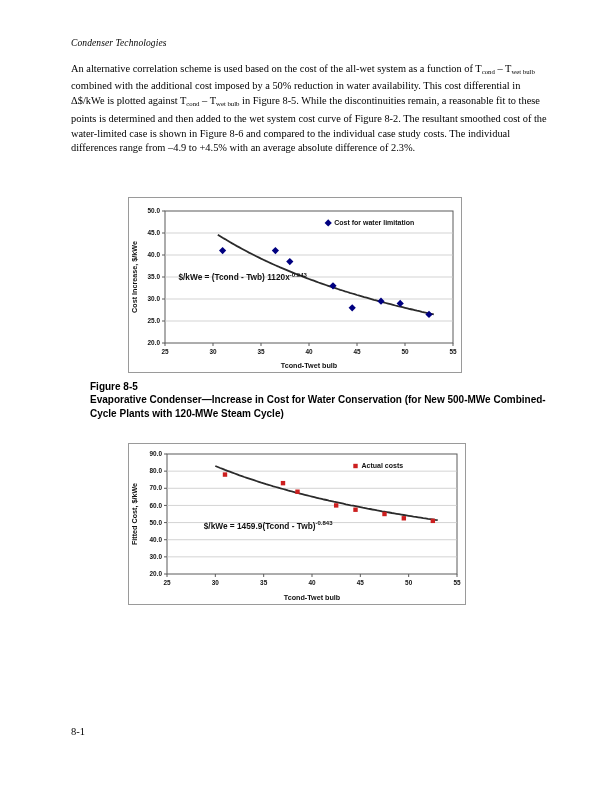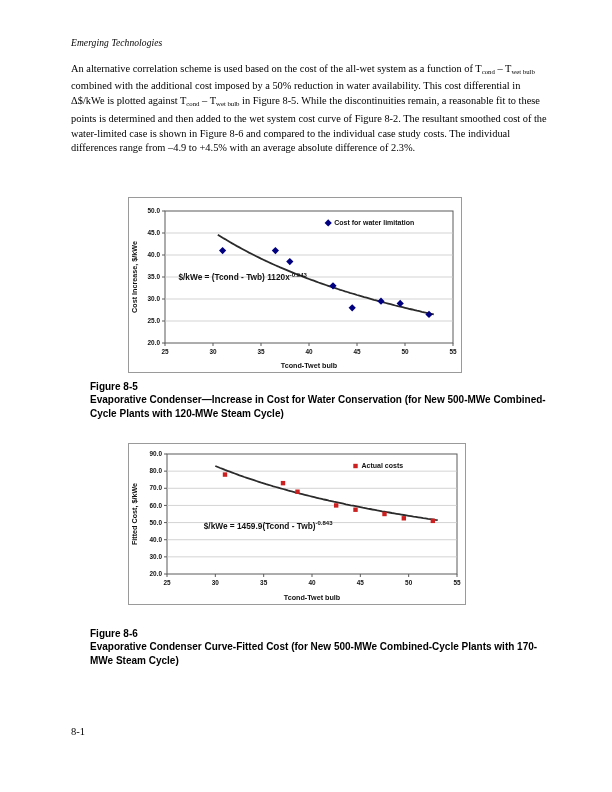--- a/index.html
+++ b/index.html
@@ -15,21 +15,21 @@
   .tick{font:700 6.4px "Liberation Sans",sans-serif;fill:#111}
   .axis-title{font:700 7.2px "Liberation Sans",sans-serif;fill:#111}
   .legend-label{font:700 7px "Liberation Sans",sans-serif;fill:#111}
   .annot{font:700 8.3px "Liberation Sans",sans-serif;fill:#111}
 </style>
 </head>
 <body>
 
 <div class="page">
 
-  <div class="running-header">Emerging Technologies</div>
+  <div class="running-header">Condenser Technologies</div>
 
   <p class="body-text"><span>An alternative correlation scheme is used based on the cost of the all-wet system as a function of T</span><span class="sub">cond</span><span> – T</span><span class="sub">wet bulb</span><span> combined with the additional cost imposed by a 50% reduction in water availability. This cost differential in Δ$/kWe is plotted against T</span><span class="sub">cond</span><span> – T</span><span class="sub">wet bulb</span><span> in Figure 8-5. While the discontinuities remain, a reasonable fit to these points is determined and then added to the wet system cost curve of Figure 8-2. The resultant smoothed cost of the water-limited case is shown in Figure 8-6 and compared to the individual case study costs. The individual differences range from –4.9 to +4.5% with an average absolute difference of 2.3%.</span></p>
 
   <svg class="chart-frame" style="left:128px;top:197px" width="334" height="176">
       <rect x="0.5" y="0.5" width="333" height="175" fill="#fff" stroke="#9a9a9a" stroke-width="1"></rect>
       <rect x="37" y="14" width="288" height="132" fill="#fff" stroke="#5a5a5a" stroke-width="1"></rect>
       <line x1="34" y1="146" x2="37" y2="146" stroke="#5a5a5a" stroke-width="1"></line>
       <text x="32" y="148.2" text-anchor="end" class="tick">20.0</text>
       <line x1="37" y1="124" x2="325" y2="124" stroke="#c8c8c8" stroke-width="0.8"></line>
       <line x1="34" y1="124" x2="37" y2="124" stroke="#5a5a5a" stroke-width="1"></line>
@@ -131,20 +131,16 @@
       <rect x="254.3" y="68.8" width="4.4" height="4.4" fill="#cc1f1f"></rect>
       <rect x="273.6333333333334" y="73.08571428571427" width="4.4" height="4.4" fill="#cc1f1f"></rect>
       <rect x="302.6333333333333" y="75.65714285714286" width="4.4" height="4.4" fill="#cc1f1f"></rect>
       <rect x="225.3" y="20.8" width="4.4" height="4.4" fill="#cc1f1f"></rect>
       <text x="233.5" y="25.4" class="legend-label">Actual costs</text>
       <text x="75.73333333333333" y="85.57142857142857" class="annot"><tspan>$/kWe = 1459.9(Tcond - Twb)</tspan><tspan dy="-3.4" font-size="6px">-0.843</tspan></text>
       <text x="184" y="157" text-anchor="middle" class="axis-title">Tcond-Twet bulb</text>
       <text text-anchor="middle" class="axis-title" transform="translate(9 71) rotate(-90)">Fitted Cost, $/kWe</text>
     </svg>
 
-  <div class="figure-caption" style="top:627px">
-    <div>Figure 8-6</div>
-    <div>Evaporative Condenser Curve-Fitted Cost (for New 500-MWe Combined-Cycle Plants with 170-MWe Steam Cycle)</div>
-  </div>
 
   <div class="page-number">8-1</div>
 
 </div>
 
 </body></html>

